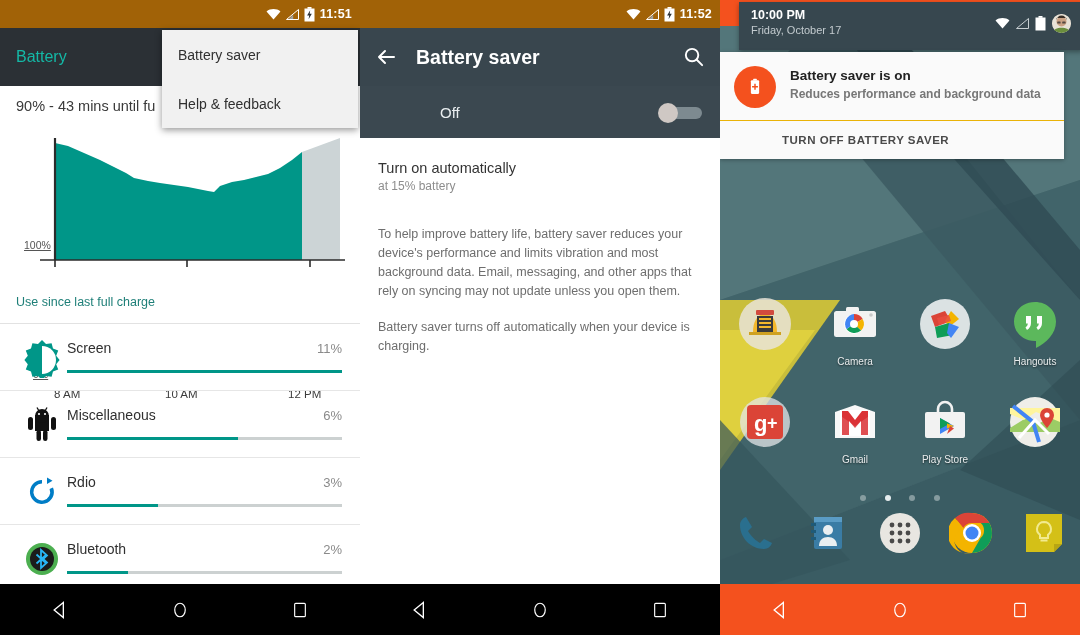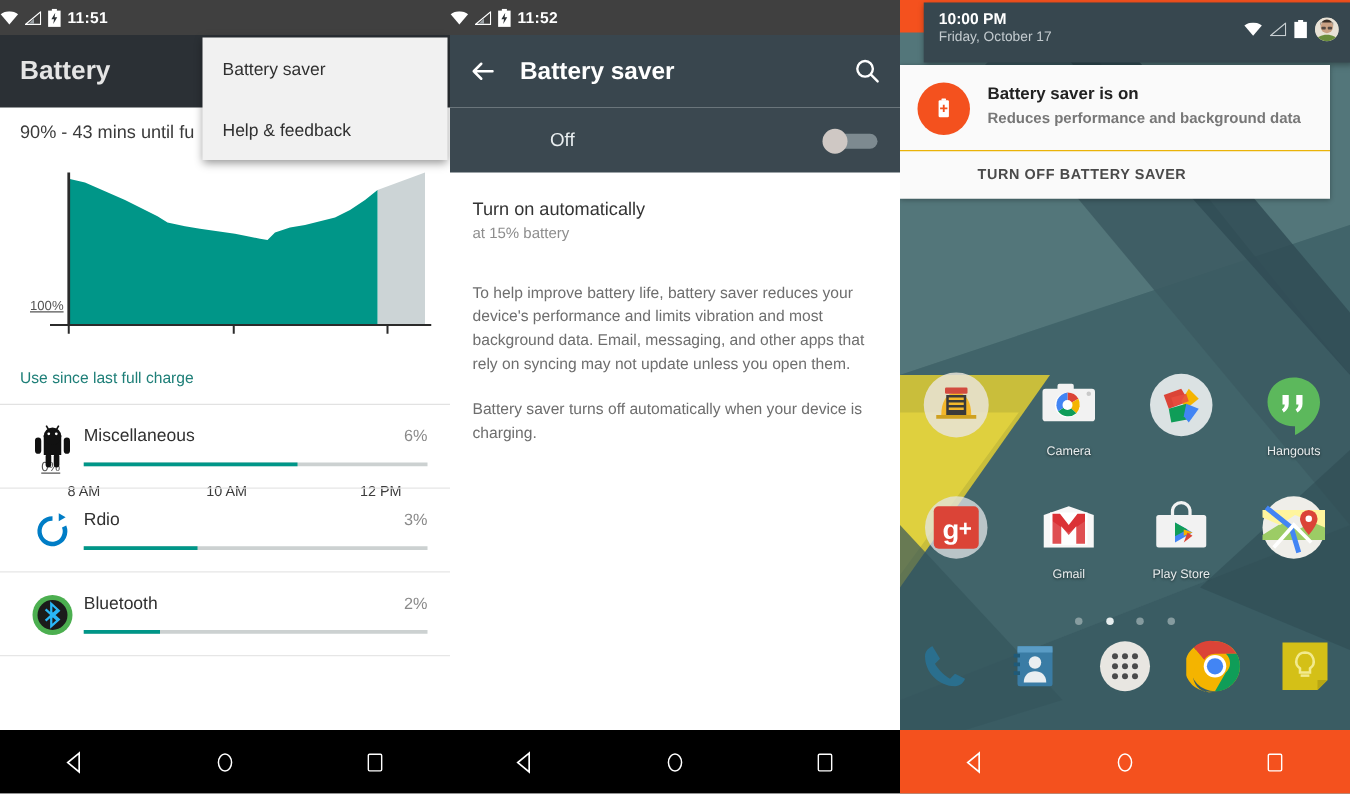--- a/index.html
+++ b/index.html
@@ -7,32 +7,32 @@
     width:1080px; height:635px;
     background:#ffffff;
     font-family:"Liberation Sans", sans-serif;
     overflow:hidden;
   }
   .stage { position:relative; width:1080px; height:635px; display:flex; }
   .panel { position:relative; width:360px; height:635px; overflow:hidden; background:#fff; }
 
   
   .statusbar {
-    height:28px; background:#404040; display:flex; align-items:center;
-    justify-content:flex-start; padding-right:8px; gap:5px;
+    height:28px; background:#a16207; display:flex; align-items:center;
+    justify-content:flex-end; padding-right:8px; gap:5px;
   }
   .sb-time { color:#fff; font-size:12.5px; font-weight:bold; letter-spacing:.2px; }
   .ic-wifi { width:15px; height:11px; position:relative; }
   .ic-wifi svg, .ic-sig svg, .ic-batt svg { display:block; }
   .ic-sig { width:13px; height:11px; }
   .ic-batt { width:11px; height:15px; }
 
   
   .appbar1 { height:58px; background:#2b3035; display:flex; align-items:center; padding:0 16px; }
-  .appbar1 .title { color:#e5e5e5; font-size:21px; font-weight:bold; }
+  .appbar1 .title { color:#14b8a6; font-size:16px; font-weight:normal; }
   .summary { font-size:14.5px; color:#3a3a3a; padding:12px 16px 2px 16px; }
 
   .chartwrap { position:relative; height:165px; margin:4px 0 0 0; }
   .chart-svg { position:absolute; left:0; top:0; }
   .axis-lbl { position:absolute; font-size:10.5px; color:#555;text-decoration:underline; }
   .lbl-100 { left:24px; top:119px; }
   .lbl-0   { left:33px; top:248px; }
   .tick-lbl { position:absolute; font-size:11.5px; color:#3c3c3c; top:268px; }
 
   .link-row {
@@ -190,20 +190,33 @@
       </svg>
       <span class="axis-lbl lbl-100">100%</span>
       <span class="axis-lbl lbl-0">0%</span>
       <span class="tick-lbl" style="left:54px;">8 AM</span>
       <span class="tick-lbl" style="left:165px;">10 AM</span>
       <span class="tick-lbl" style="left:288px;">12 PM</span>
     </div>
 
     <div class="link-row">Use since last full charge</div>
 
+    <div class="usage-row">
+      <span class="u-icon">
+        <svg viewBox="0 0 40 40" width="40" height="40">
+          <path d="M20 2 24 6 29.6 5.2 31 10.6 36.2 12.6 34.2 17.8 37.6 22 34.2 26.2 36.2 31.4 31 33.4 29.6 38.8 24 38 20 42 16 38 10.4 38.8 9 33.4 3.8 31.4 5.8 26.2 2.4 22 5.8 17.8 3.8 12.6 9 10.6 10.4 5.2 16 6 Z" fill="#009688"></path>
+          <path d="M20 8 A14 14 0 0 1 20 36 Z" fill="#ffffff"></path>
+        </svg>
+      </span>
+      <span class="u-name">Screen</span>
+      <span class="u-pct">11%</span>
+      <span class="u-track">
+          <span class="u-fill" style="width:100%"></span>
+        </span>
+    </div>
 
     <div class="usage-row">
       <span class="u-icon">
         <svg viewBox="0 0 40 40" width="40" height="40">
           <path d="M13 10h14v16H13z" fill="#111"></path>
           <circle cx="20" cy="11" r="7" fill="#111"></circle>
           <rect x="6" y="12" width="5" height="13" rx="2.5" fill="#111"></rect>
           <rect x="29" y="12" width="5" height="13" rx="2.5" fill="#111"></rect>
           <rect x="14.5" y="25" width="4.5" height="11" rx="2.2" fill="#111"></rect>
           <rect x="21" y="25" width="4.5" height="11" rx="2.2" fill="#111"></rect>

